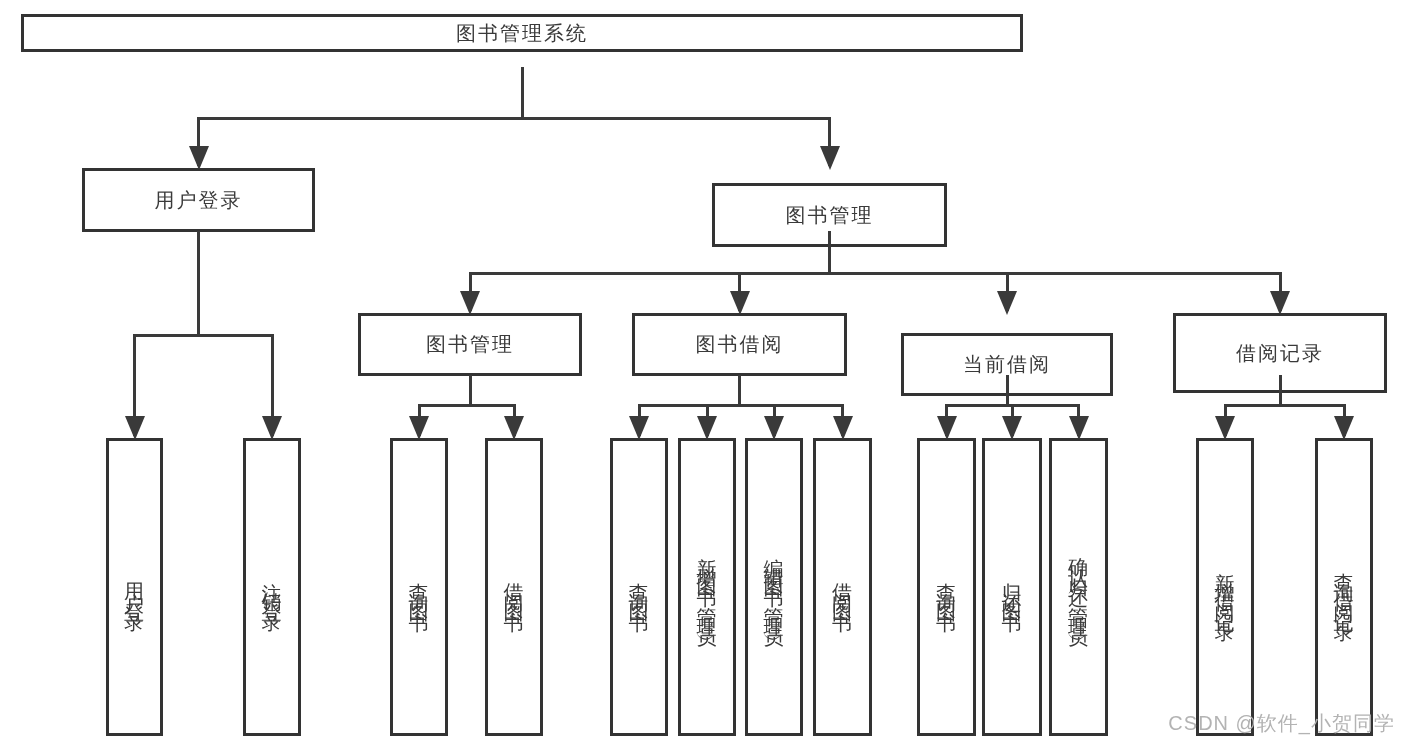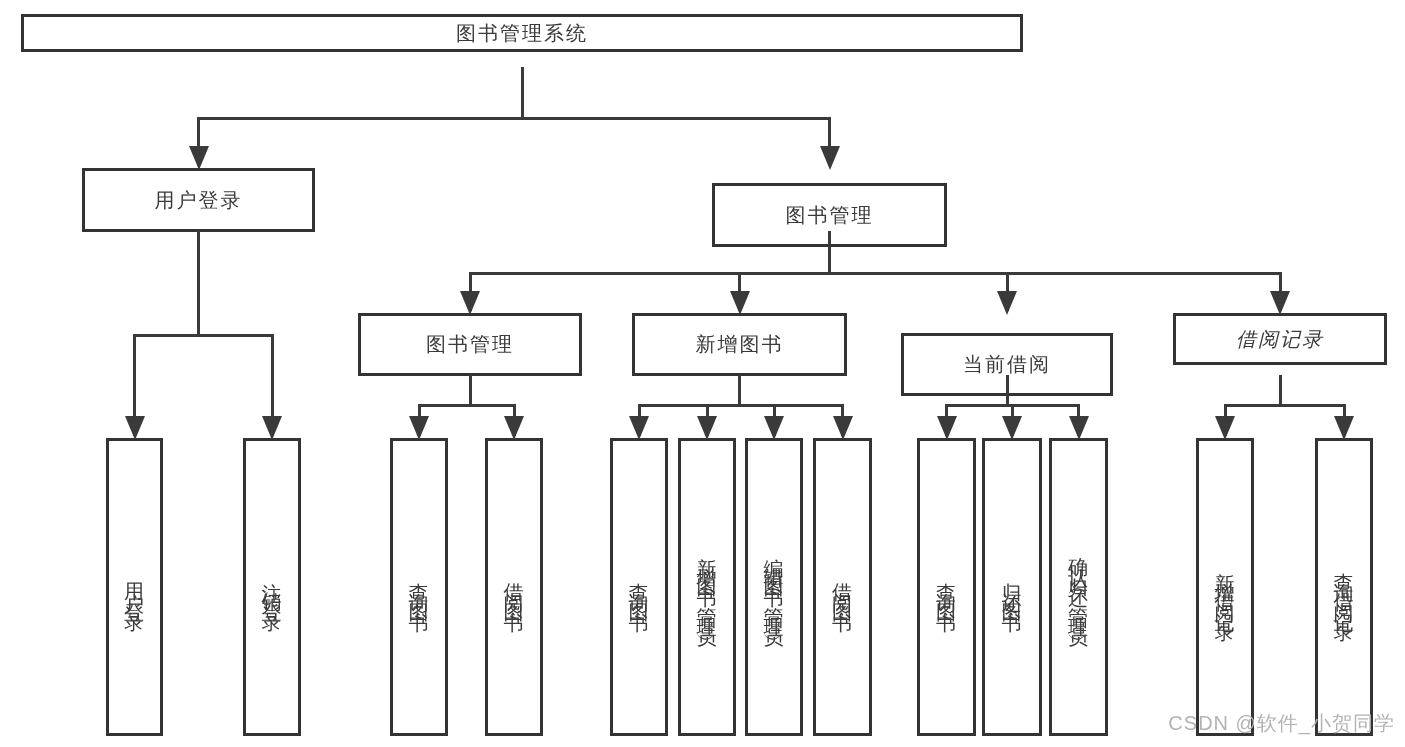--- a/index.html
+++ b/index.html
@@ -62,26 +62,26 @@
     <div class="node" style="left: 82px; top: 168px; width: 233px; height: 64px;">
       <span class="lbl">用户登录</span>
     </div>
     <div class="node" style="left: 712px; top: 168px; width: 235px; height: 64px; margin-top: 15px;">
       <span class="lbl">图书管理</span>
     </div>
     <div class="node" style="left: 358px; top: 313px; width: 224px; height: 63px;">
       <span class="lbl">图书管理</span>
     </div>
     <div class="node" style="left: 632px; top: 313px; width: 215px; height: 63px;">
-      <span class="lbl">新增图书</span>
+      <span class="lbl">图书借阅</span>
     </div>
     <div class="node" style="left: 901px; top: 313px; width: 212px; height: 63px; margin-top: 20px;">
       <span class="lbl">当前借阅</span>
     </div>
-    <div class="node" style="left: 1173px; top: 313px; width: 214px; height: 52px; font-style: italic;">
+    <div class="node" style="left: 1173px; top: 313px; width: 214px; height: 80px;">
       <span class="lbl">借阅记录</span>
     </div>
     <div class="node vert" style="left: 106px; top: 438px; width: 57px; height: 298px;">
       <span class="lbl">用户登录</span>
     </div>
     <div class="node vert" style="left: 243px; top: 438px; width: 58px; height: 298px;">
       <span class="lbl">注销登录</span>
     </div>
     <div class="node vert" style="left: 390px; top: 438px; width: 58px; height: 298px;">
       <span class="lbl">查询图书</span>

